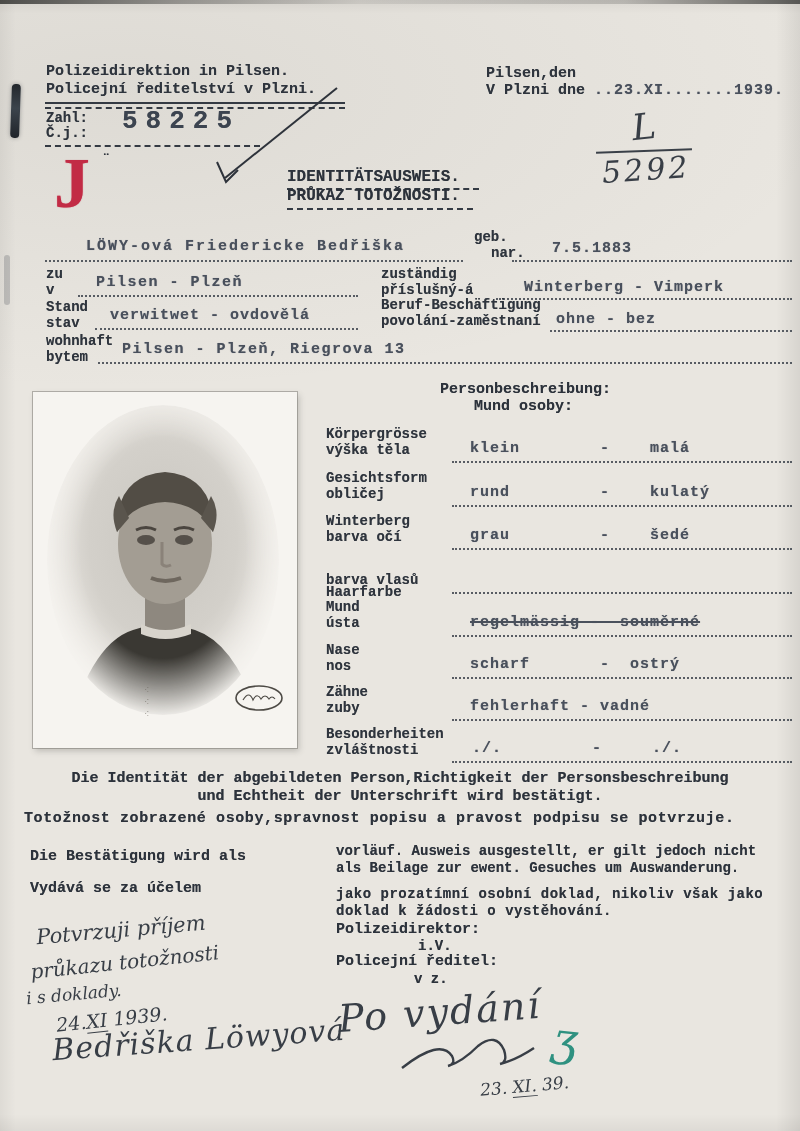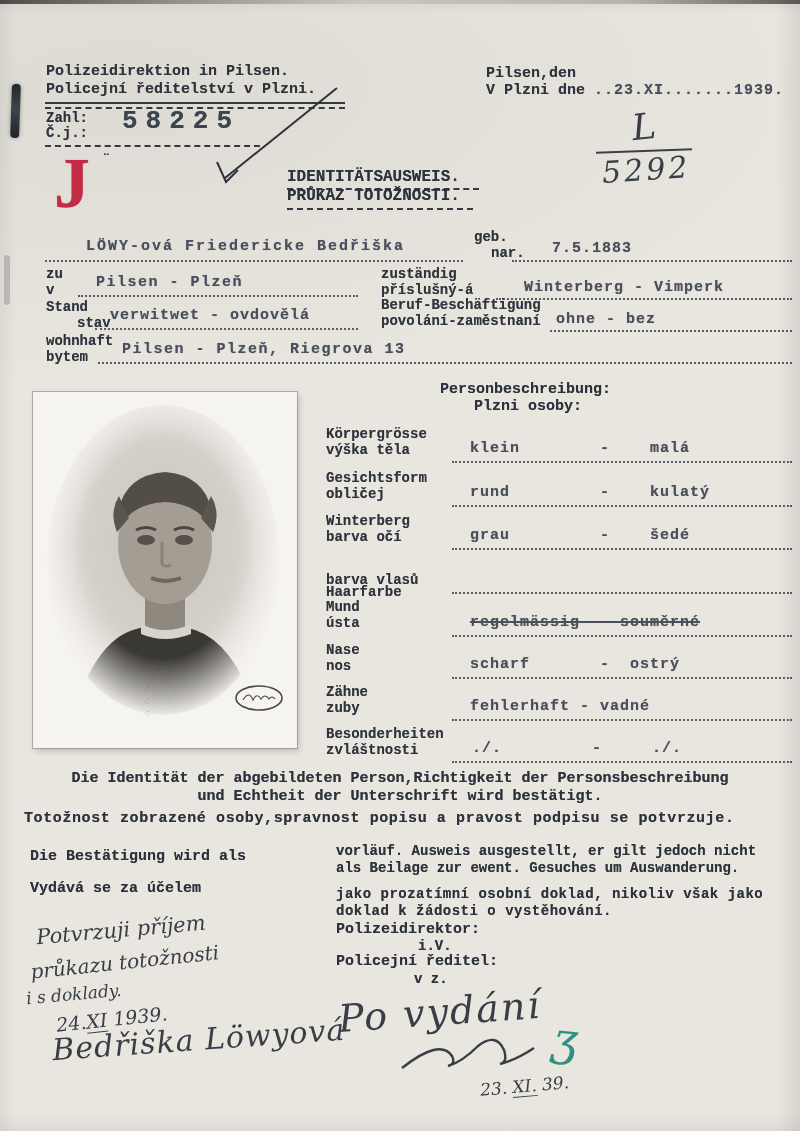--- a/index.html
+++ b/index.html
@@ -73,35 +73,35 @@
   <div class="abs lbl" style="left:46px;top:266px;">zu</div>
   <div class="abs lbl" style="left:46px;top:282px;">v</div>
   <div class="abs val" style="left:96px;top:274px;letter-spacing:1.5px;">Pilsen - Plzeň</div>
   <div class="abs dots" style="left:78px;top:293px;width:280px;"></div>
   <div class="abs lbl" style="left:381px;top:266px;">zuständig</div>
   <div class="abs lbl" style="left:381px;top:282px;">příslušný-á</div>
   <div class="abs val" style="left:524px;top:279px;">Winterberg - Vimperk</div>
   <div class="abs dots" style="left:496px;top:296px;width:296px;"></div>
 
   <div class="abs lbl" style="left:46px;top:299px;">Stand</div>
-  <div class="abs lbl" style="left:46px;top:315px;margin-left:31px;">stav</div>
+  <div class="abs lbl" style="left:46px;top:315px;">stav</div>
   <div class="abs val" style="left:110px;top:307px;">verwitwet - ovdovělá</div>
   <div class="abs dots" style="left:95px;top:326px;width:263px;"></div>
   <div class="abs lbl" style="left:381px;top:297px;">Beruf-Beschäftigung</div>
   <div class="abs lbl" style="left:381px;top:313px;">povolání-zaměstnaní</div>
   <div class="abs val" style="left:556px;top:311px;">ohne - bez</div>
   <div class="abs dots" style="left:550px;top:328px;width:242px;"></div>
 
   <div class="abs lbl" style="left:46px;top:333px;">wohnhaft</div>
   <div class="abs lbl" style="left:46px;top:349px;">bytem</div>
   <div class="abs val" style="left:122px;top:341px;letter-spacing:1.5px;">Pilsen - Plzeň, Riegrova 13</div>
   <div class="abs dots" style="left:98px;top:360px;width:694px;"></div>
 
   <div class="abs tt" style="left:440px;top:381px;font-size:15px;">Personbeschreibung:</div>
-  <div class="abs tt" style="left:474px;top:398px;font-size:15px;">Plzni osoby:</div>
+  <div class="abs tt" style="left:474px;top:398px;font-size:15px;">Mund osoby:</div>
 
   <div class="abs" style="left:33px;top:392px;width:264px;height:356px;background:#f6f4f0;box-shadow:0 0 0 1px rgba(120,118,112,.5), 2px 3px 6px rgba(60,60,55,.25);">
     <svg width="264" height="356" viewBox="0 0 264 356">
       <defs>
         <radialGradient id="vig" cx="50%" cy="44%" r="58%">
           <stop offset="0%" stop-color="#c9c6c0"></stop>
           <stop offset="55%" stop-color="#d3d0ca"></stop>
           <stop offset="85%" stop-color="#e9e6e1"></stop>
           <stop offset="100%" stop-color="#f6f4f0"></stop>
         </radialGradient>

